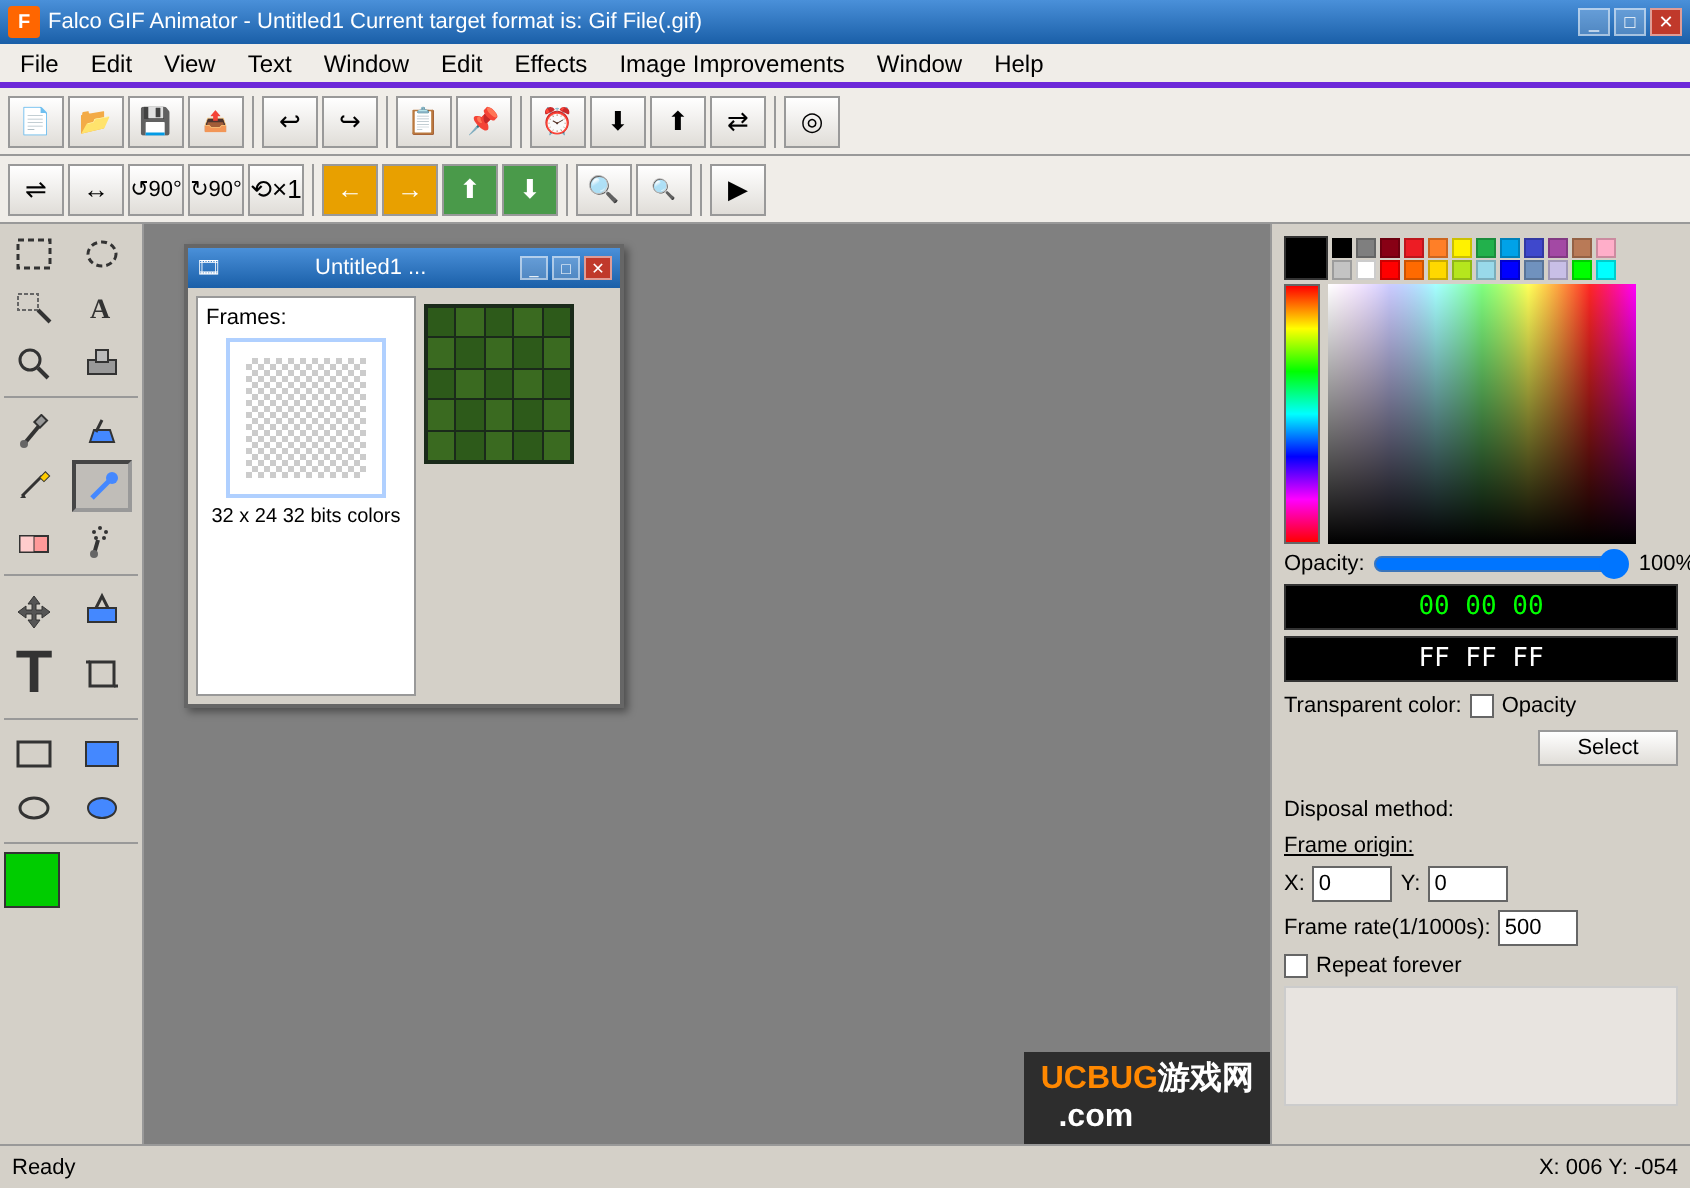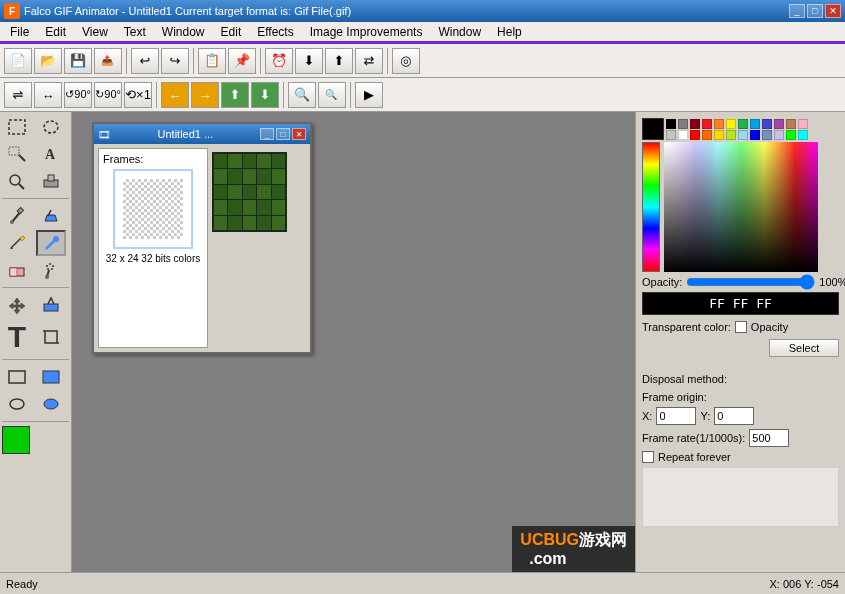--- a/index.html
+++ b/index.html
@@ -552,38 +552,39 @@
           </div>
         </div>
       </div>
 
       <div class="opacity-row">
         <span>Opacity:</span>
         <input type="range" class="opacity-slider" min="0" max="100" value="100" style="">
         <span>100%</span>
       </div>
 
+      <div class="hex-display">00 00 00</div>
       <div class="hex-display2">FF FF FF</div>
     </div>
 
     <div class="transparent-row">
       <span>Transparent color:</span>
       <div class="checkbox"></div>
       <span>Opacity</span>
     </div>
 
     <div style="display:flex;justify-content:center;margin-bottom:8px;">
       <div class="select-btn">Select</div>
     </div>
 
     <div class="disposal-section">
       <div class="disposal-title">Disposal method:</div>
     </div>
 
-    <div style="font-size:11px;margin-bottom:4px;">Frame origin:</div>
+    <div style="font-size:11px;margin-bottom:4px;text-decoration:underline;">Frame origin:</div>
     <div class="field-row">
       <span>X:</span>
       <input type="text" class="number-input" value="0" style="">
       <span>Y:</span>
       <input type="text" class="number-input" value="0" style="">
     </div>
 
     <div class="field-row">
       <span>Frame rate(1/1000s):</span>
       <input type="text" class="number-input" value="500" style="">

